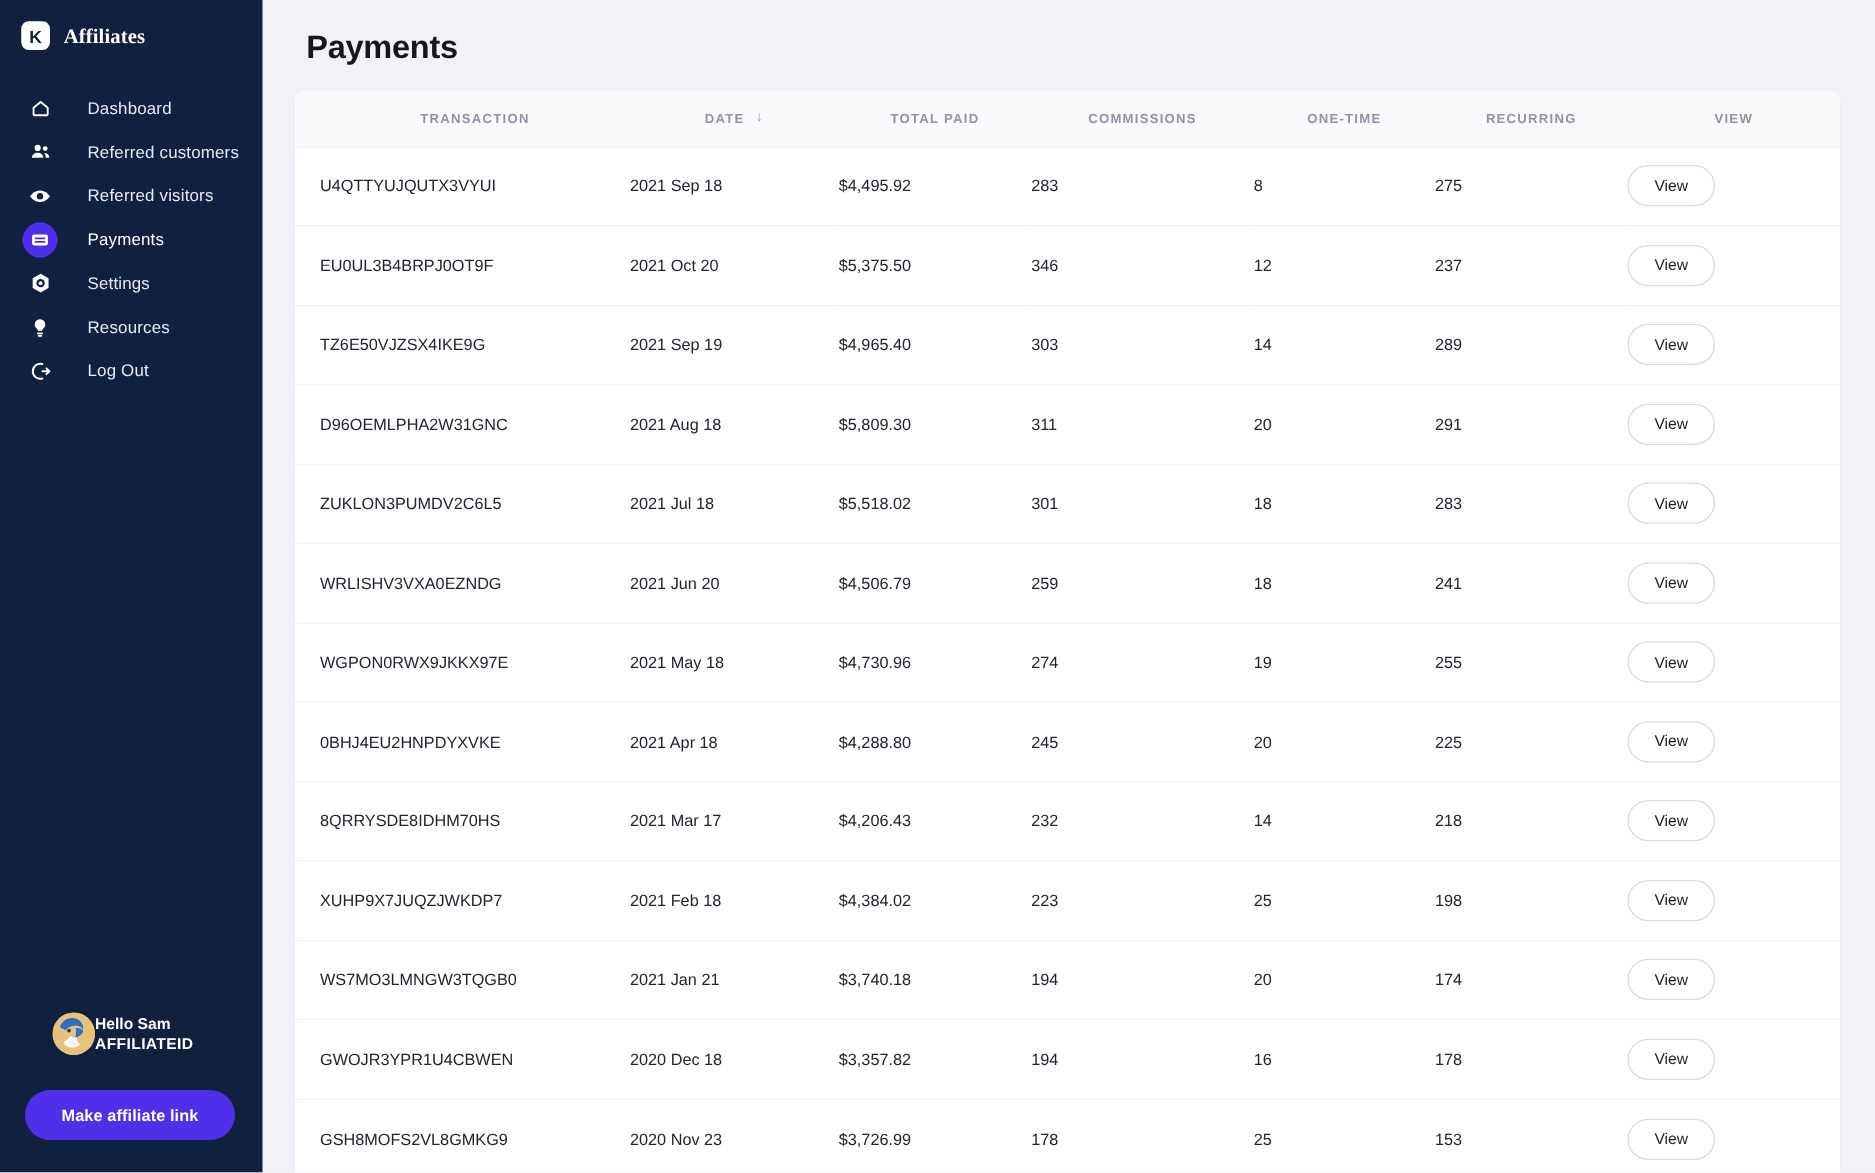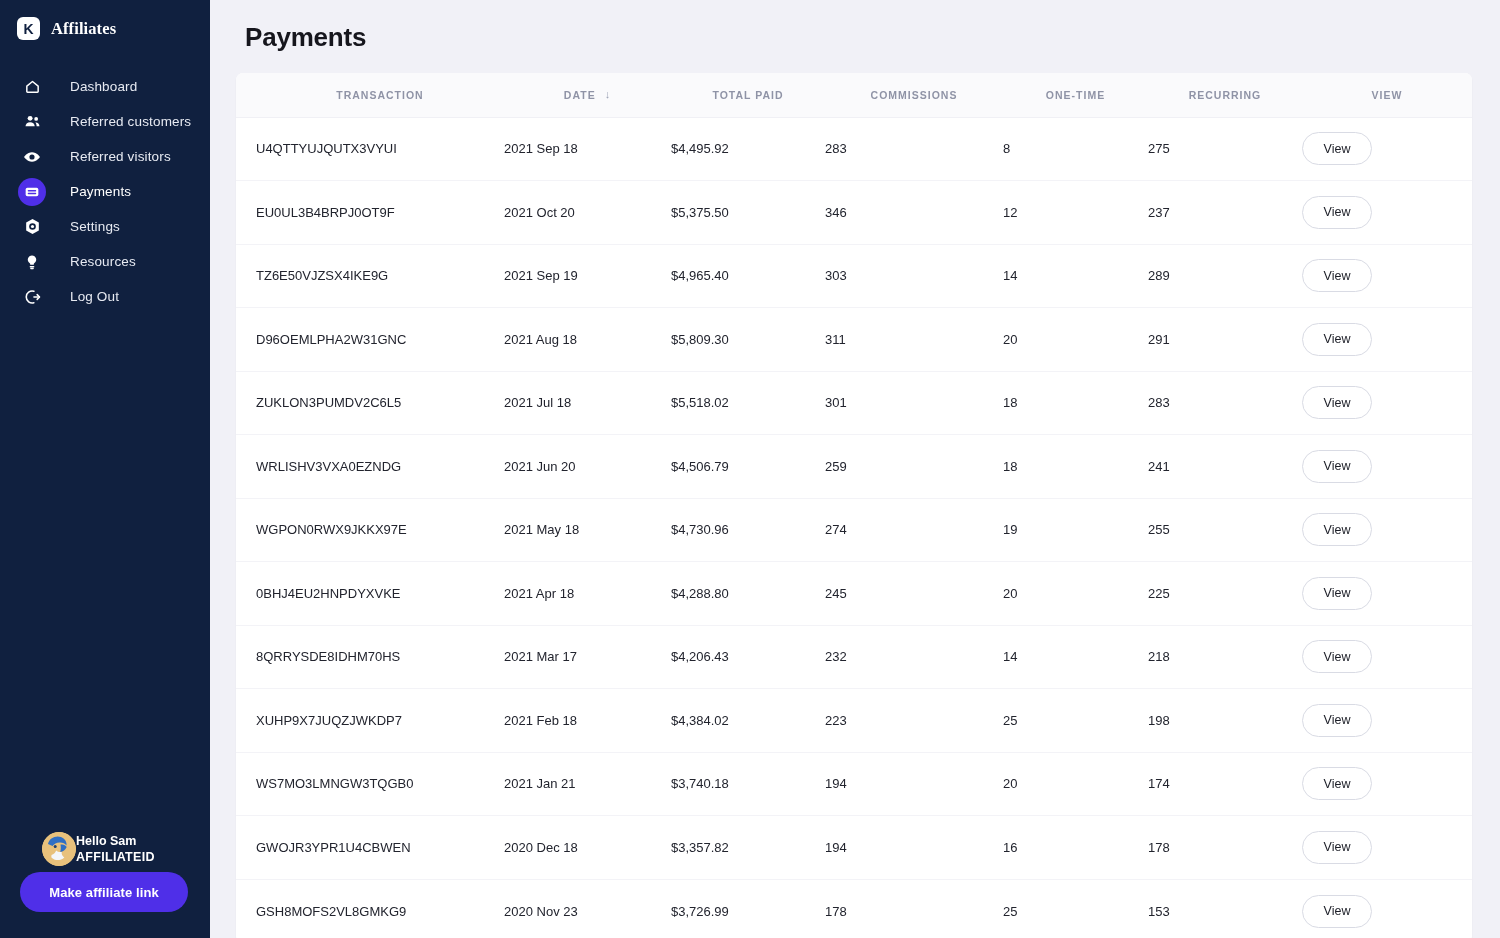--- a/index.html
+++ b/index.html
@@ -46,21 +46,21 @@
   .side-bottom { position: absolute; left: 0; bottom: 0; width: 210px; padding: 0 0 26px 0; }
   .user-row { display: flex; align-items: center; padding-left: 18px; margin-left: 24px; }
   .avatar {
     width: 34px; height: 34px; min-width: 34px; border-radius: 50%;
     overflow: hidden; background: #e8c37a; position: relative;
   }
   .user-text { display: flex; flex-direction: column; line-height: 1.28; }
   .user-hello { color: #ffffff; font-size: 12.5px; font-weight: 600; }
   .user-id { color: #ffffff; font-size: 12.5px; font-weight: 600; letter-spacing: .3px; }
   .make-link-btn {
-    margin: 6px 0 0 20px; width: 168px; height: 40px;
+    margin: 28px 0 0 20px; width: 168px; height: 40px;
     background: #4f2fe8; color: #fff; border: none; border-radius: 21px;
     font-family: "Liberation Sans", sans-serif;
     font-size: 13px; font-weight: 700; cursor: pointer; letter-spacing: .1px;
   }
 
   
   .main { flex: 1; height: 938px; padding: 0 28px 0 26px; overflow: hidden; background: #f1f1f7; }
   .page-title {
     font-size: 26px; font-weight: 700; color: #16161d;
     letter-spacing: -.2px; padding: 22px 0 20px 9px;

